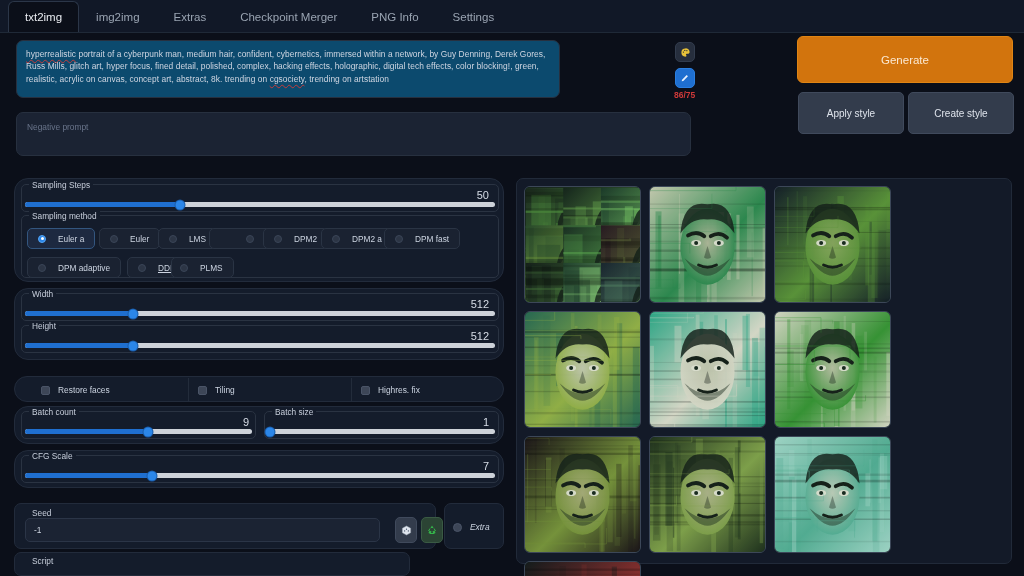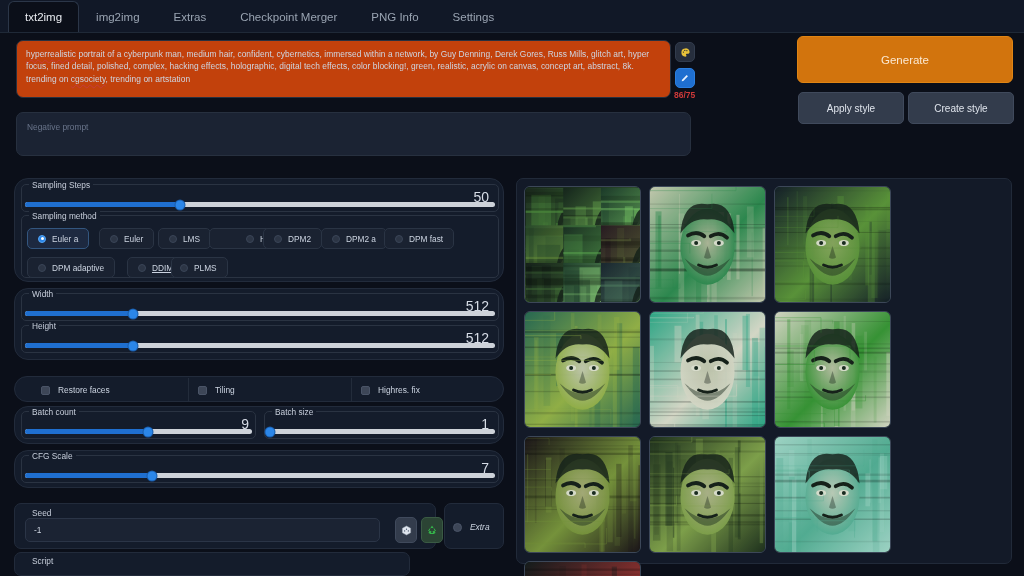--- a/index.html
+++ b/index.html
@@ -28,22 +28,22 @@
     border: 1px solid transparent; border-bottom: none;
     cursor: pointer; white-space: nowrap;
   }
   .tab.active {
     background: #0b0f19; color: #e8ebf0;
     border-color: #2b3648;
   }
 
   
   .prompt-wrap {
-    position: absolute; left: 16px; top: 40px; width: 655px; height: 58px;
-    background: #c2410c; border: 1px solid #27303f; border-radius: 7px;
+    position: absolute; left: 16px; top: 40px; width: 544px; height: 58px;
+    background: #0c4a6e; border: 1px solid #27303f; border-radius: 7px;
     padding: 7px 9px; overflow: hidden;
   }
   .prompt-text {
     font-size: 8.4px; line-height: 12.4px; color: #cfd6e2;
     letter-spacing: .05px; white-space: normal;
   }
   .sp { text-decoration: underline; text-decoration-style: wavy;
         text-decoration-color: #c43b3b; text-decoration-thickness: .6px;
         text-underline-offset: 1.5px; }
 
@@ -70,21 +70,21 @@
   }
 
   
   .gen-btn {
     position: absolute; left: 797px; top: 36px; width: 216px; height: 47px;
     background: #d2740d; border: 1px solid #e08514; border-radius: 6px;
     color: #fbe9d2; font-size: 11.5px;
     display: flex; align-items: center; justify-content: center; cursor: pointer;
   }
   .style-btn {
-    position: absolute; top: 92px; height: 32px; width: 106px;
+    position: absolute; top: 92px; height: 42px; width: 106px;
     background: #333c4c; border: 1px solid #404a5c; border-radius: 5px;
     color: #dfe4ec; font-size: 10px;
     display: flex; align-items: center; justify-content: center; cursor: pointer;
   }
   #btn-apply-style { left: 798px; }
   #btn-create-style { left: 908px; }
 
   
   .card {
     position: absolute; left: 14px; width: 490px;
@@ -97,32 +97,32 @@
 
   
   .slider { position: absolute; height: 5px; border-radius: 3px; background: #cdd2d9; }
   .slider .fill { position: absolute; left: 0; top: 0; height: 100%;
     background: #1f6fd0; border-radius: 3px; }
   .slider .knob {
     position: absolute; top: 50%; width: 9px; height: 9px; border-radius: 50%;
     background: #2b86e8; transform: translate(-50%, -50%); cursor: pointer;
     box-shadow: 0 0 0 1px #1a5ba8;
   }
-  .sval { position: absolute; font-size: 14px; color: #d6dce6; text-align: right; }
+  .sval { position: absolute; font-size: 11px; color: #d6dce6; text-align: right; }
 
   
   .group {
     position: absolute; border: 1px solid #2a3342; border-radius: 5px;
   }
 
   
   .radio {
     position: absolute; height: 21px; border-radius: 5px;
     background: #1a2231; border: 1px solid #2a3444;
-    display: flex; align-items: center; gap: 6px;
+    display: flex; align-items: center; gap: 12px;
     padding: 0 10px; font-size: 8.3px; color: #ccd4e1; cursor: pointer;
   }
   .radio.sel { background: #1d2940; border-color: #33567f; }
   .dot {
     width: 8px; height: 8px; border-radius: 50%;
     background: #2c3545; border: 1px solid #3a4557; flex: none;
     display: flex; align-items: center; justify-content: center;
   }
   .radio.sel .dot { background: #2b86e8; border-color: #55a5f5; }
   .radio.sel .dot::after {

